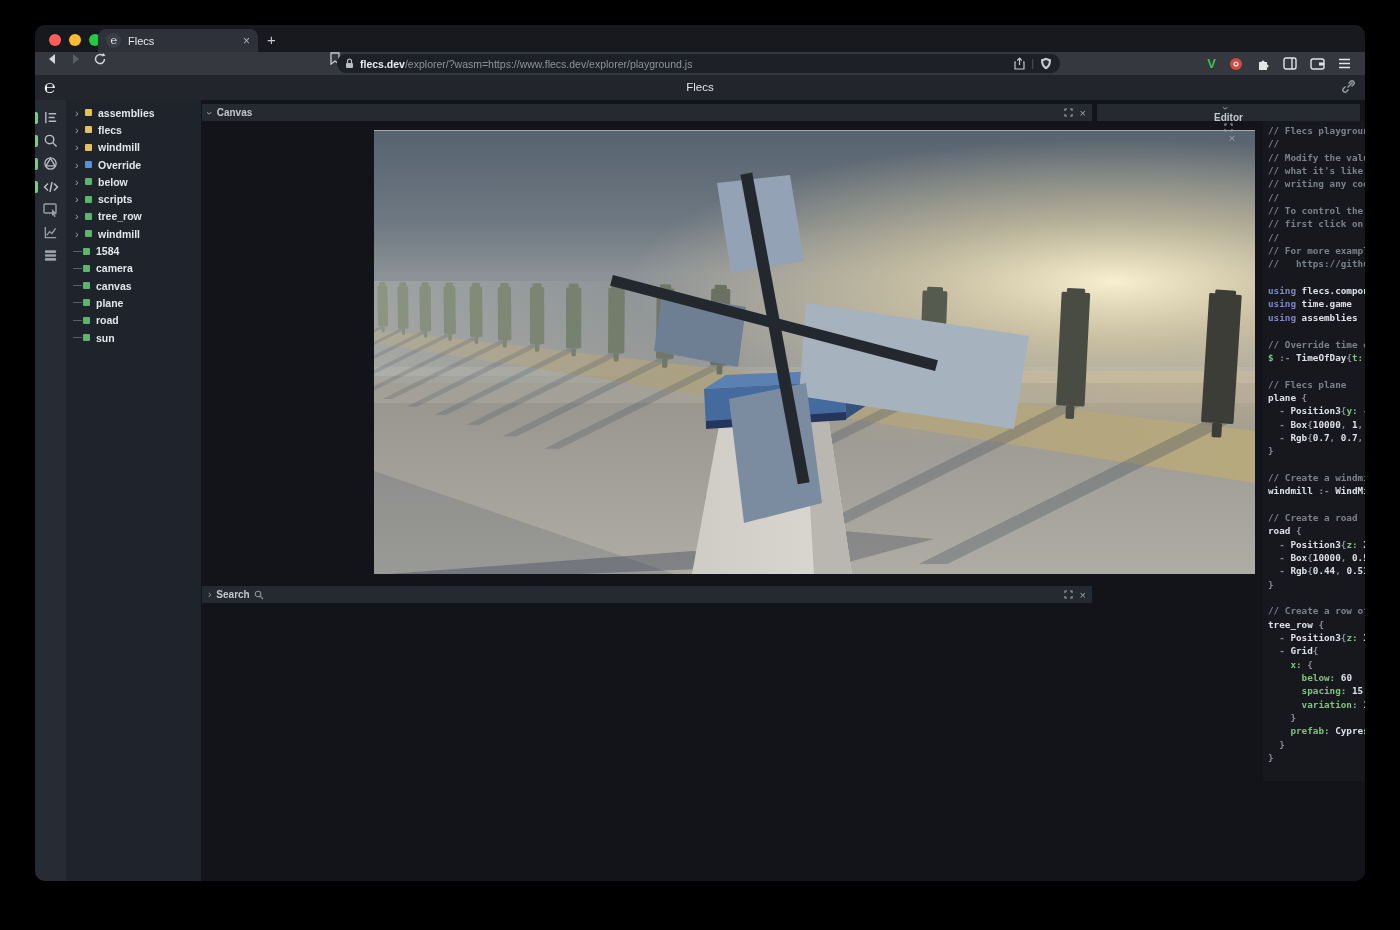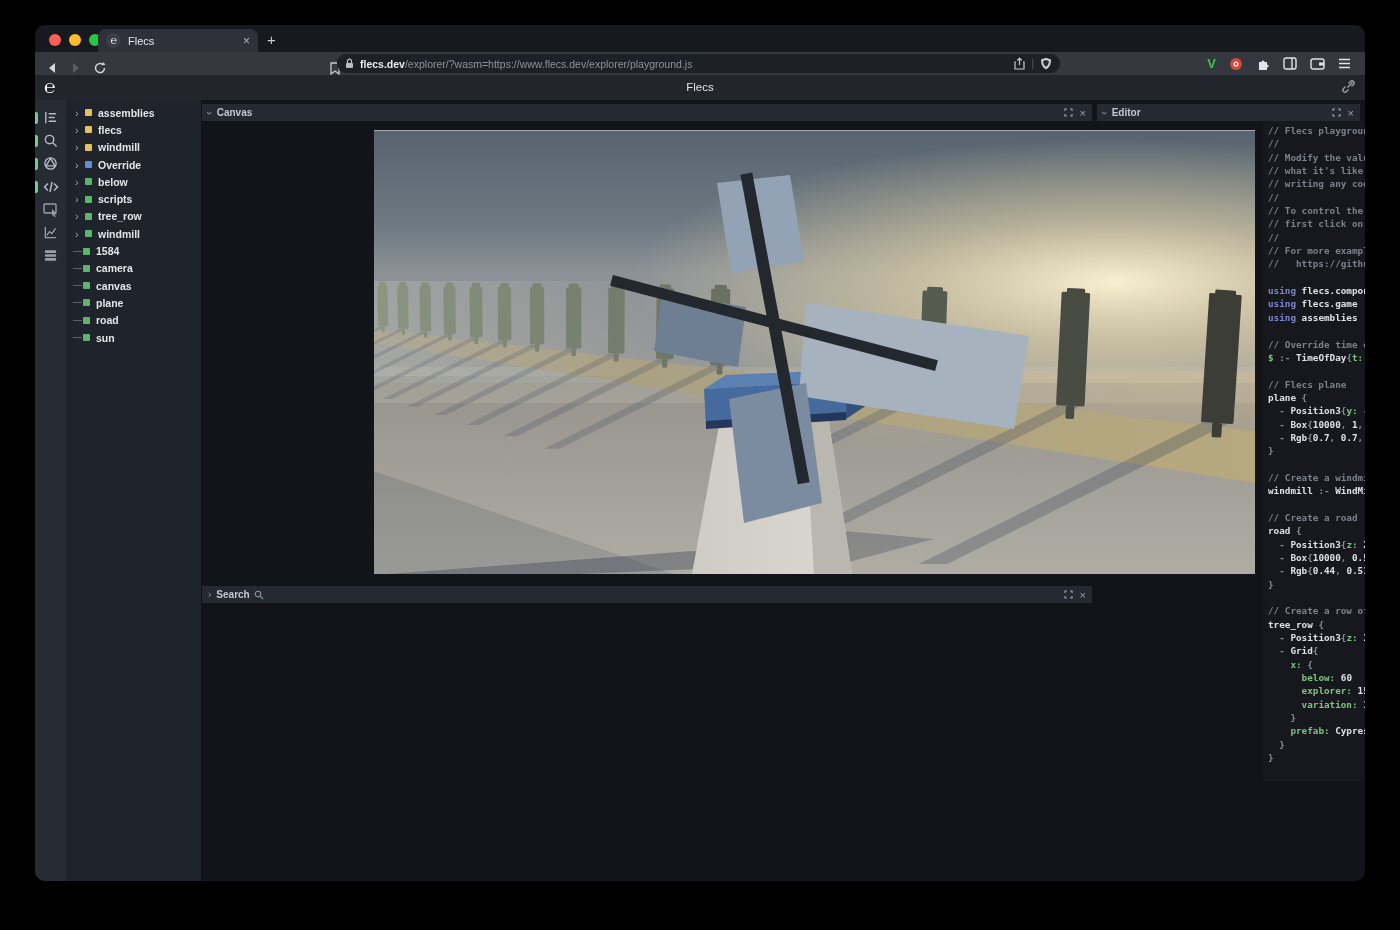--- a/index.html
+++ b/index.html
@@ -11,21 +11,21 @@
   .traffic{position:absolute;left:14px;top:9px;display:flex;gap:8px;}
   .traffic span{width:12px;height:12px;border-radius:50%;display:block;}
   .tab{position:absolute;left:63px;top:4px;width:160px;height:23px;background:#2e313a;
     border-radius:8px 8px 0 0;display:flex;align-items:center;padding:0 8px;box-sizing:border-box;}
   .favicon{width:15px;height:15px;border-radius:50%;background:#3a3e47;color:#e8eaee;font-size:11px;
     line-height:15px;text-align:center;margin-right:7px;}
   .tabtitle{color:#e4e7ec;font-size:11px;flex:1;}
   .tabclose{color:#aeb2ba;font-size:12px;cursor:default;}
   .newtab{position:absolute;left:232px;top:5px;color:#c9ccd2;font-size:15px;line-height:20px;}
   .toolbar{position:absolute;left:0;top:27px;width:100%;height:23px;background:#35383f;
-    display:flex;align-items:flex-end;}
+    display:flex;align-items:flex-start;}
   .navbtn{margin-left:10px;display:flex;align-items:center;}
   .urlbar{position:absolute;left:302px;top:2px;width:723px;height:19px;background:#1d2026;
     border-radius:9px;display:flex;align-items:center;padding:0 8px;box-sizing:border-box;}
   .urltext{font-size:10.5px;white-space:nowrap;overflow:hidden;}
   .urldomain{color:#e8eaee;font-weight:bold;}
   .urlpath{color:#8d939c;}
   .urlsep{color:#5a5e66;margin:0 6px;font-size:10px;}
   .ext{display:flex;align-items:center;gap:13px;position:absolute;right:14px;top:0;height:23px;}
   .vicon{color:#3fc24c;font-weight:bold;font-size:13px;}
   .appheader{position:absolute;left:0;top:50px;width:100%;height:25px;background:#22252c;}
@@ -501,21 +501,21 @@
                 <path d="M3 1 H1 V3"></path>
                 <path d="M6 1 H8 V3"></path>
                 <path d="M3 8 H1 V6"></path>
                 <path d="M6 8 H8 V6"></path>
               </g>
             </svg>
           </span>
         <span class="x">×</span>
       </div>
 
-      <div class="phead" style="left:896px;top:4px;width:263px;">
+      <div class="phead" style="left:896px;top:4px;width:263px;flex-direction:column;">
         <span class="chev">›</span>
         <span>Editor</span>
         <span class="sp"></span>
         <span>
           <svg width="9" height="9" viewBox="0 0 9 9">
               <g stroke="#9aa0aa" stroke-width="1.2" fill="none">
                 <path d="M3 1 H1 V3"></path>
                 <path d="M6 1 H8 V3"></path>
                 <path d="M3 8 H1 V6"></path>
                 <path d="M6 8 H8 V6"></path>
@@ -532,21 +532,21 @@
             <div class="line"><span class="c">// what it's like to work with an ECS without</span></div>
             <div class="line"><span class="c">// writing any code!</span></div>
             <div class="line"><span class="c">//</span></div>
             <div class="line"><span class="c">// To control the camera with the keyboard,</span></div>
             <div class="line"><span class="c">// first click on the 3D view.</span></div>
             <div class="line"><span class="c">//</span></div>
             <div class="line"><span class="c">// For more examples, see examples/plecs in</span></div>
             <div class="line"><span class="c">//   https://github.com/SanderMertens/flecs</span></div>
             <div class="line">&nbsp;</div>
             <div class="line"><span class="k">using </span><span class="i">flecs.components.*</span></div>
-            <div class="line"><span class="k">using </span><span class="i">flecs.game</span></div>
+            <div class="line"><span class="k">using </span><span class="i">time.game</span></div>
             <div class="line"><span class="k">using </span><span class="i">assemblies</span></div>
             <div class="line">&nbsp;</div>
             <div class="line"><span class="c">// Override time of day</span></div>
             <div class="line"><span class="g">$</span><span class="p"> :- </span><span class="i">TimeOfDay</span><span class="p">{</span><span class="g">t:</span><span class="n"> 0.05</span></div>
             <div class="line">&nbsp;</div>
             <div class="line"><span class="c">// Flecs plane</span></div>
             <div class="line"><span class="i">plane</span><span class="p"> {</span></div>
             <div class="line"><span class="p">  - </span><span class="i">Position3</span><span class="p">{</span><span class="g">y:</span><span class="n"> -0.5</span></div>
             <div class="line"><span class="p">  - </span><span class="i">Box</span><span class="p">{</span><span class="n">10000</span><span class="p">, </span><span class="n">1</span><span class="p">, </span></div>
             <div class="line"><span class="p">  - </span><span class="i">Rgb</span><span class="p">{</span><span class="n">0.7</span><span class="p">, </span><span class="n">0.7</span><span class="p">, </span></div>
@@ -561,21 +561,21 @@
             <div class="line"><span class="p">  - </span><span class="i">Box</span><span class="p">{</span><span class="n">10000</span><span class="p">, </span><span class="n">0.5</span></div>
             <div class="line"><span class="p">  - </span><span class="i">Rgb</span><span class="p">{</span><span class="n">0.44</span><span class="p">, </span><span class="n">0.51</span></div>
             <div class="line"><span class="p">}</span></div>
             <div class="line">&nbsp;</div>
             <div class="line"><span class="c">// Create a row of trees</span></div>
             <div class="line"><span class="i">tree_row</span><span class="p"> {</span></div>
             <div class="line"><span class="p">  - </span><span class="i">Position3</span><span class="p">{</span><span class="g">z:</span><span class="n"> 30</span></div>
             <div class="line"><span class="p">  - </span><span class="i">Grid</span><span class="p">{</span></div>
             <div class="line"><span class="p">    </span><span class="g">x:</span><span class="p"> {</span></div>
             <div class="line"><span class="p">      </span><span class="g">below:</span><span class="n"> 60</span></div>
-            <div class="line"><span class="p">      </span><span class="g">explorer:</span><span class="n"> 15</span></div>
+            <div class="line"><span class="p">      </span><span class="g">spacing:</span><span class="n"> 15</span></div>
             <div class="line"><span class="p">      </span><span class="g">variation:</span><span class="n"> 10</span></div>
             <div class="line"><span class="p">    }</span></div>
             <div class="line"><span class="p">    </span><span class="g">prefab:</span><span class="i"> CypressTree</span></div>
             <div class="line"><span class="p">  }</span></div>
             <div class="line"><span class="p">}</span></div>
           </div>
       </div>
     </div>
   </div>
 </div>

